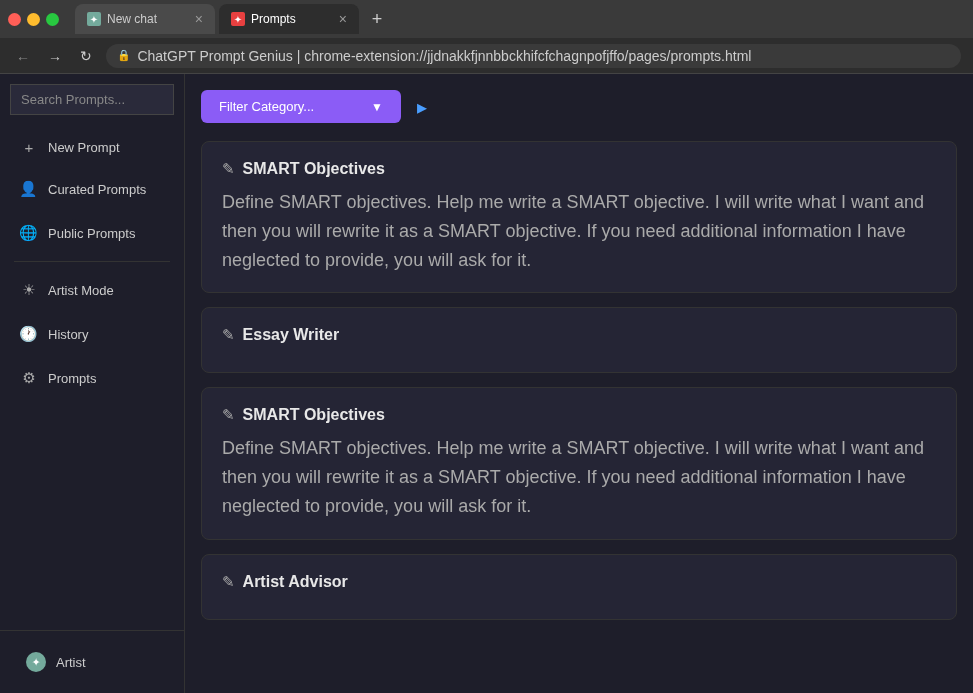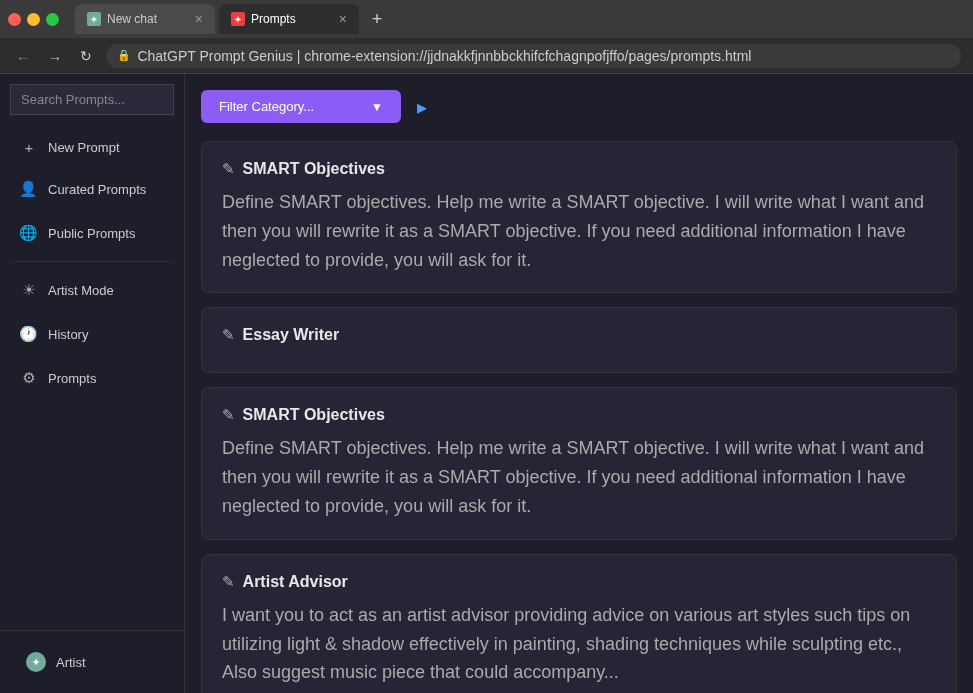--- a/index.html
+++ b/index.html
@@ -432,18 +432,17 @@
           <span class="prompt-title">SMART Objectives</span>
         </div>
         <p class="prompt-text">Define SMART objectives. Help me write a SMART objective. I will write what I want and then you will rewrite it as a SMART objective. If you need additional information I have neglected to provide, you will ask for it.</p>
       </div>
 
       <div class="prompt-card">
         <div class="prompt-title-row">
           <span class="edit-icon">✎</span>
           <span class="prompt-title">Artist Advisor</span>
         </div>
-        <p class="prompt-text">I want you to act as an artist advisor providing advice on various art styles such tips on utilizing light &amp; shadow effectively in painting, shading techniques while sculpting etc., Also suggest music piece that could accompany...</p>
       </div>
 
     </div>
   </div>
 </div>
 
 </body></html>

